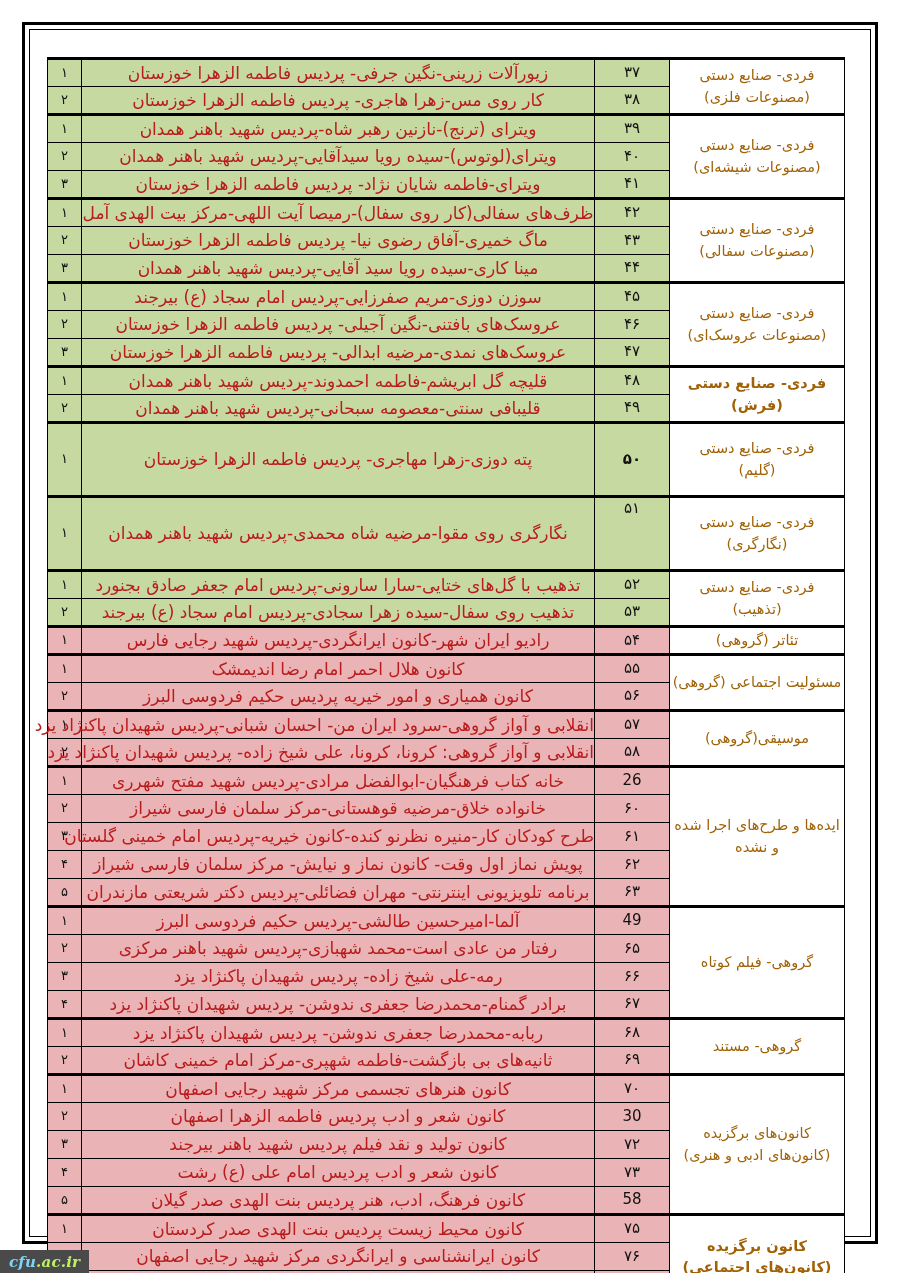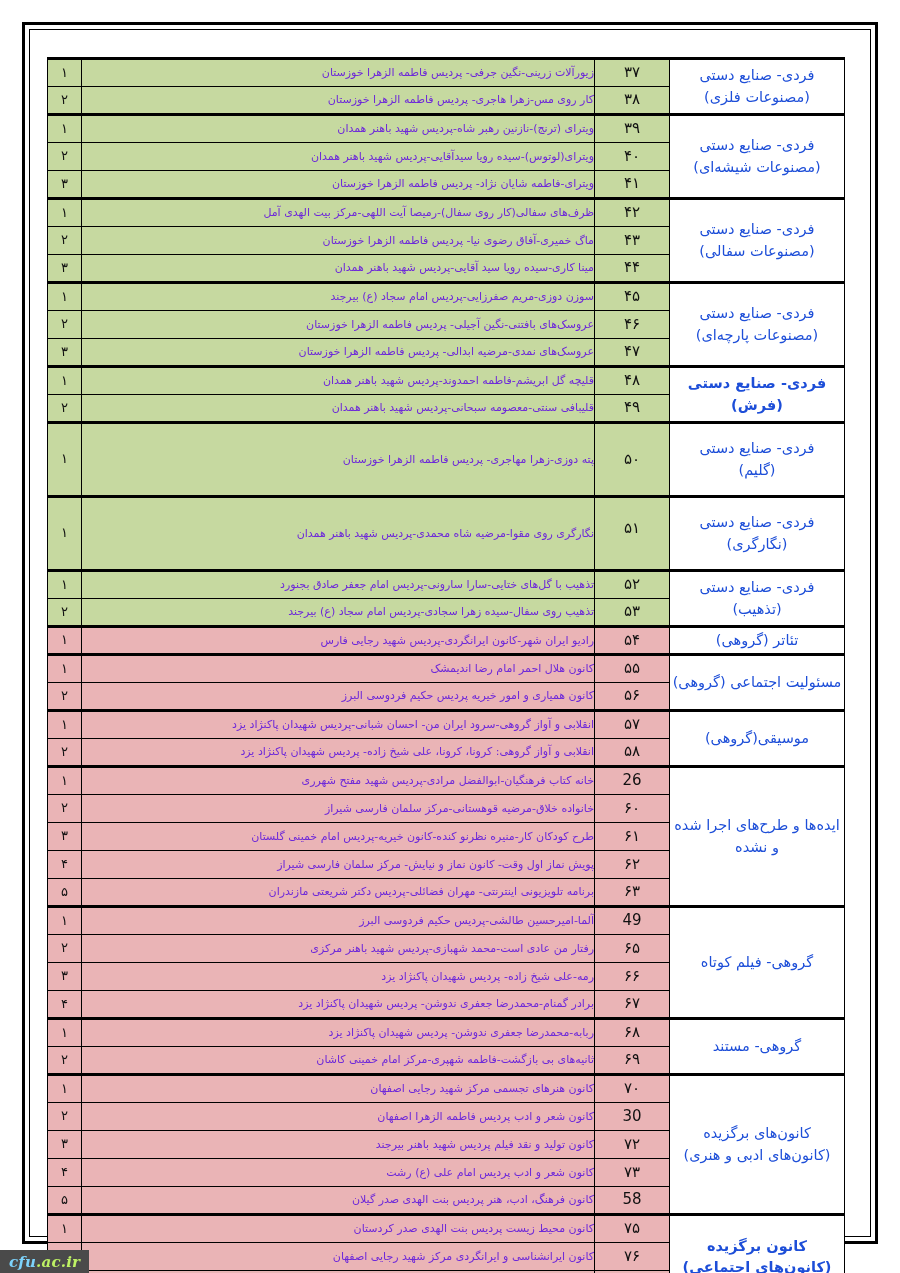--- a/index.html
+++ b/index.html
@@ -62,40 +62,40 @@
   
   col.c-cat  { width: 175px; }
   col.c-num  { width:  75px; }
   col.c-ttl  { width: 513px; }
   col.c-idx  { width:  34px; }
 
   td.cat {
     background: #ffffff;
     text-align: center;
     font-size: 14.5px;
-    color: #1d4ed8;
+    color: #a16207;
     padding: 5px 4px;
     border-right: 3px solid #000;
     border-left: 3px solid #000;
   }
   td.cat.bold { font-weight: bold; }
   td.cat .l2 { display: block; }
 
   td.num {
     text-align: center;
     font-size: 15px;
     color: #111;
     height: 28px;
   }
-  td.num.topalign { vertical-align: top; padding-top: 20px; }
+  td.num.topalign { vertical-align: top; padding-top: 0; }
 
   td.ttl {
-    text-align: right;
-    font-size: 11px;
-    color: #6d28d9;
+    text-align: center;
+    font-size: 17px;
+    color: #b91c1c;
     padding: 3px 9px 3px 9px;
     white-space: nowrap;
     border-left: 3px solid #000;
   }
   td.idx {
     text-align: center;
     font-size: 13px;
     color: #111;
   }
 
@@ -173,21 +173,21 @@
           <td class="num">۴۳</td>
           <td class="ttl">ماگ خمیری-آفاق رضوی نیا- پردیس فاطمه الزهرا خوزستان</td>
           <td class="idx">۲</td>
         </tr>
         <tr class="fill-green block-end">
           <td class="num">۴۴</td>
           <td class="ttl">مینا کاری-سیده رویا سید آقایی-پردیس شهید باهنر همدان</td>
           <td class="idx">۳</td>
         </tr>
         <tr class="fill-green block-start">
-          <td class="cat" rowspan="3"><span>فردی- صنایع دستی</span><span class="l2">(مصنوعات پارچه‌ای)</span></td>
+          <td class="cat" rowspan="3"><span>فردی- صنایع دستی</span><span class="l2">(مصنوعات عروسک‌ای)</span></td>
           <td class="num">۴۵</td>
           <td class="ttl">سوزن دوزی-مریم صفرزایی-پردیس امام سجاد (ع) بیرجند</td>
           <td class="idx">۱</td>
         </tr>
         <tr class="fill-green">
           <td class="num">۴۶</td>
           <td class="ttl">عروسک‌های بافتنی-نگین آجیلی- پردیس فاطمه الزهرا خوزستان</td>
           <td class="idx">۲</td>
         </tr>
         <tr class="fill-green block-end">
@@ -201,21 +201,21 @@
           <td class="ttl">قلیچه گل ابریشم-فاطمه احمدوند-پردیس شهید باهنر همدان</td>
           <td class="idx">۱</td>
         </tr>
         <tr class="fill-green block-end">
           <td class="num">۴۹</td>
           <td class="ttl">قلیبافی سنتی-معصومه سبحانی-پردیس شهید باهنر همدان</td>
           <td class="idx">۲</td>
         </tr>
         <tr class="fill-green block-start block-end">
           <td class="cat" rowspan="1"><span>فردی- صنایع دستی</span><span class="l2">(گلیم)</span></td>
-          <td class="num" style="height: 74px;">۵۰</td>
+          <td class="num" style="height: 74px; font-weight: bold;">۵۰</td>
           <td class="ttl">پته دوزی-زهرا مهاجری- پردیس فاطمه الزهرا خوزستان</td>
           <td class="idx">۱</td>
         </tr>
         <tr class="fill-green block-start block-end">
           <td class="cat" rowspan="1"><span>فردی- صنایع دستی</span><span class="l2">(نگارگری)</span></td>
           <td class="num topalign" style="height: 74px;">۵۱</td>
           <td class="ttl">نگارگری روی مقوا-مرضیه شاه محمدی-پردیس شهید باهنر همدان</td>
           <td class="idx">۱</td>
         </tr>
         <tr class="fill-green block-start">

